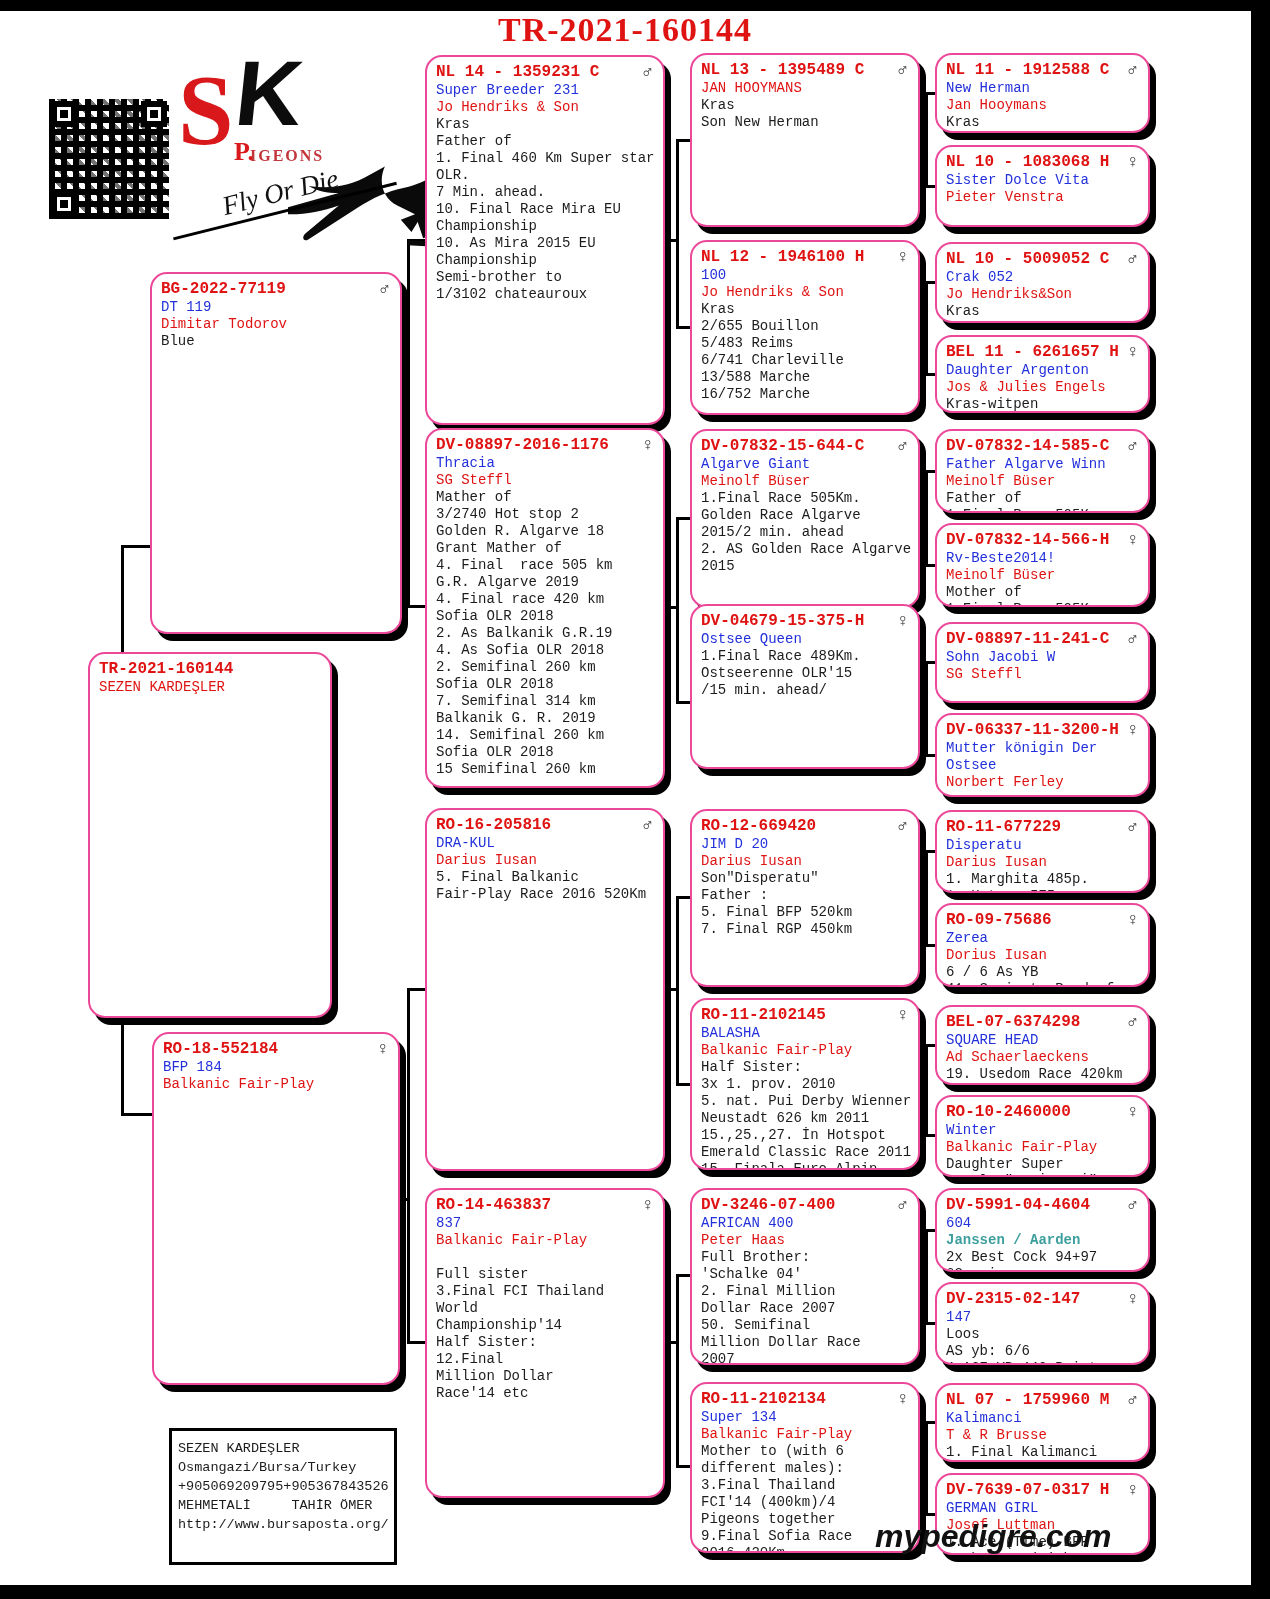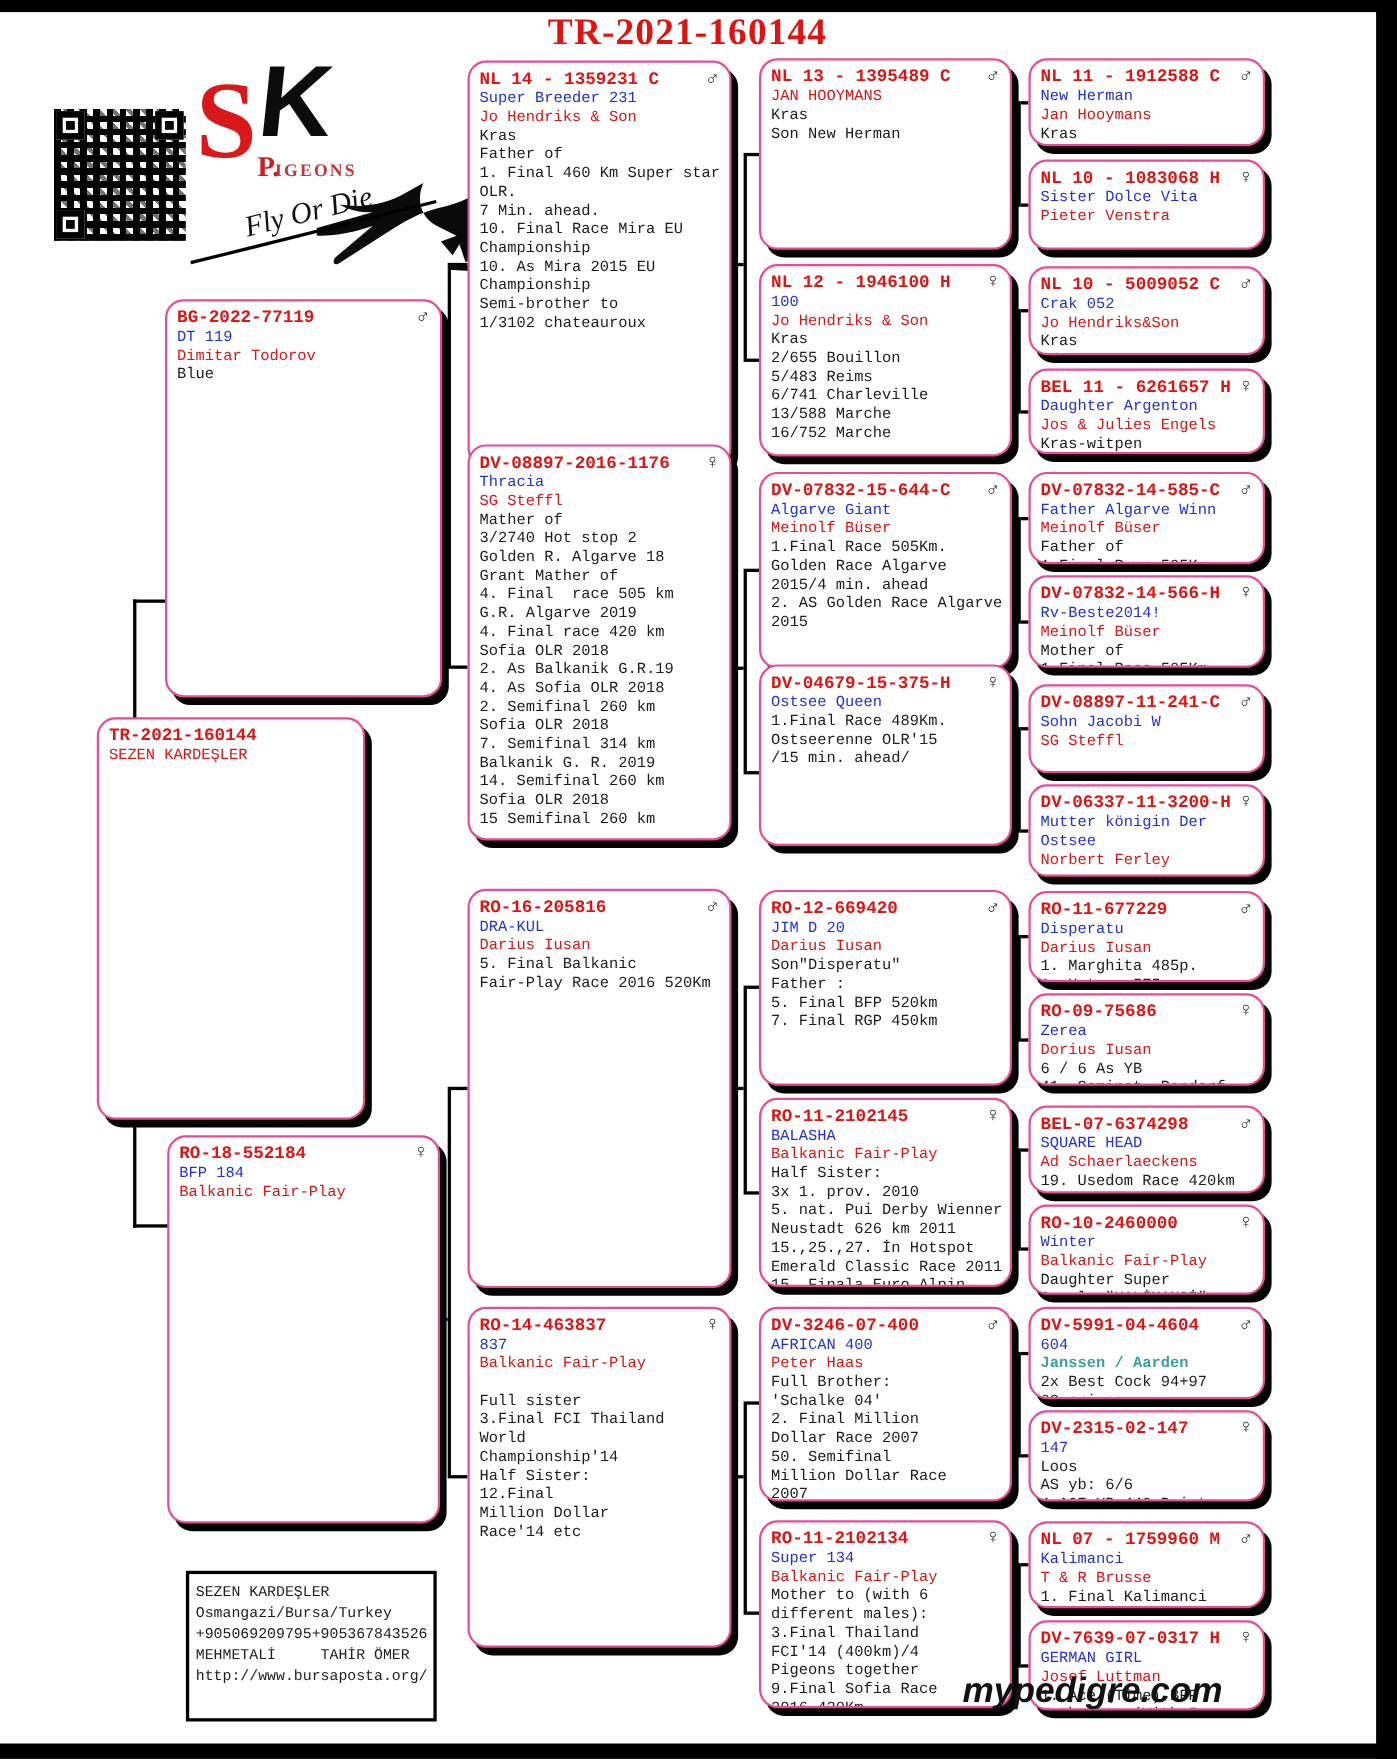--- a/index.html
+++ b/index.html
@@ -187,21 +187,21 @@
       <div class="ln c-black">1. Final 460 Km Super star</div>
       <div class="ln c-black">OLR.</div>
       <div class="ln c-black">7 Min. ahead.</div>
       <div class="ln c-black">10. Final Race Mira EU</div>
       <div class="ln c-black">Championship</div>
       <div class="ln c-black">10. As Mira 2015 EU</div>
       <div class="ln c-black">Championship</div>
       <div class="ln c-black">Semi-brother to</div>
       <div class="ln c-black">1/3102 chateauroux</div>
     </div>
-  <div class="pbox" style="left:425px;top:404px;width:240px;height:360px">
+  <div class="pbox" style="left:425px;top:428px;width:240px;height:360px">
       <div class="ring">DV-08897-2016-1176</div>
       <span class="sex">♀</span>
       <div class="ln c-blue">Thracia</div>
       <div class="ln c-red">SG Steffl</div>
       <div class="ln c-black">Mather of</div>
       <div class="ln c-black">3/2740 Hot stop 2</div>
       <div class="ln c-black">Golden R. Algarve 18</div>
       <div class="ln c-black">Grant Mather of</div>
       <div class="ln c-black">4. Final  race 505 km</div>
       <div class="ln c-black">G.R. Algarve 2019</div>
@@ -260,21 +260,21 @@
       <div class="ln c-black">13/588 Marche</div>
       <div class="ln c-black">16/752 Marche</div>
     </div>
   <div class="pbox" style="left:690px;top:429px;width:230px;height:179px">
       <div class="ring">DV-07832-15-644-C</div>
       <span class="sex">♂</span>
       <div class="ln c-blue">Algarve Giant</div>
       <div class="ln c-red">Meinolf Büser</div>
       <div class="ln c-black">1.Final Race 505Km.</div>
       <div class="ln c-black">Golden Race Algarve</div>
-      <div class="ln c-black">2015/4 min. ahead</div>
+      <div class="ln c-black">2015/2 min. ahead</div>
       <div class="ln c-black">2. AS Golden Race Algarve</div>
       <div class="ln c-black">2015</div>
     </div>
   <div class="pbox" style="left:690px;top:604px;width:230px;height:165px">
       <div class="ring">DV-04679-15-375-H</div>
       <span class="sex">♀</span>
       <div class="ln c-blue">Ostsee Queen</div>
       <div class="ln c-black">1.Final Race 489Km.</div>
       <div class="ln c-black">Ostseerenne OLR'15</div>
       <div class="ln c-black">/15 min. ahead/</div>

